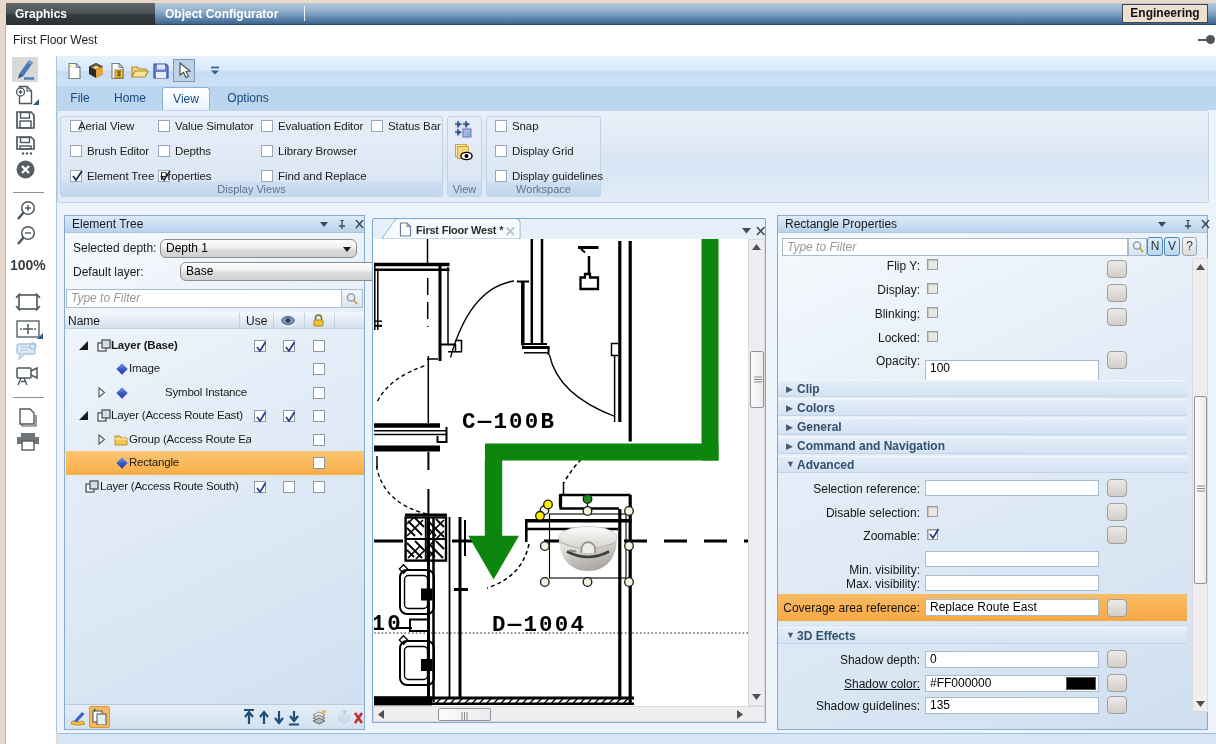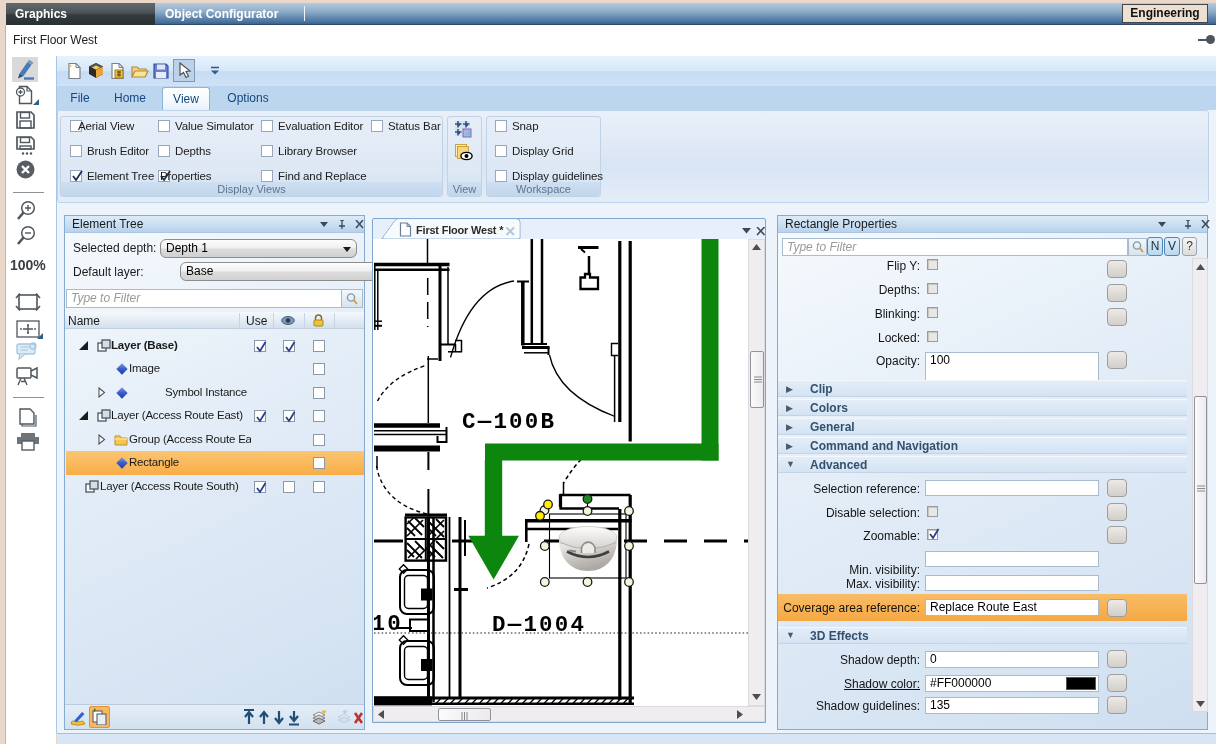--- a/index.html
+++ b/index.html
@@ -58,21 +58,21 @@
   border:1px solid #8d8d8d; border-radius:6px; font-size:12px; line-height:17px; padding-left:5px; color:#000; }
 .combo .arr { position:absolute; right:5px; top:7px; width:0; height:0; border:4px solid transparent; border-top:5px solid #1a1a1a; }
 .tbox { position:absolute; background:#fff; border:1px solid #a9bccd; font-size:12px; color:#000; line-height:15px; padding-left:4px; }
 
 
 .plabel { position:absolute; font-size:12px; color:#141414; text-align:right; white-space:nowrap; }
 .gbtn { position:absolute; width:20px; height:18px; border:1px solid #a09e9b; border-radius:4px;
   background:linear-gradient(180deg,#eceae8 0%,#dedad6 55%,#d2cec9 100%); }
 .pcb { position:absolute; width:11px; height:11px; background:#e9e7e4; border:1px solid #9b9b9b; box-shadow:inset 1px 1px 0 #c8c6c3; }
 .sect { position:absolute; left:778px; width:409px; height:17px; background:linear-gradient(180deg,#e3edf8 0%,#d4e3f3 100%);
-  border-top:1px solid #f4f8fc; border-bottom:1px solid #c3d4e6; font-size:12px; font-weight:bold; color:#33516f; line-height:16px; padding-left:32px; }
+  border-top:1px solid #f4f8fc; border-bottom:1px solid #c3d4e6; font-size:12px; font-weight:bold; color:#33516f; line-height:16px; padding-left:19px; }
 .sarrow { position:absolute; left:786px; font-size:9px; color:#4a5a6a; }
 
 
 .sbtrack { position:absolute; background:#efedf0; border:1px solid #dcdade; }
 .sbthumb { position:absolute; background:linear-gradient(90deg,#fbfbfb,#eceaed); border:1px solid #939199; border-radius:2px; }
 
 
 .trow { position:absolute; left:66px; width:298px; height:24px; font-size:11.5px; letter-spacing:-0.2px; }
 .trow .nm { position:absolute; top:5px; white-space:nowrap; }
 .tcb { position:absolute; top:6px; width:12px; height:12px; background:#fff; border:1px solid #8a99a9; }
@@ -673,30 +673,30 @@
         <path d="M8.8 8.2 L12 12" stroke="#caa23c" stroke-width="1.8"></path>
       </svg>
   </div>
   <div class="abs" style="left:1147px;top:237px;width:16px;height:19px;background:linear-gradient(180deg,#ddeefa,#b9d8ec);border:1px solid #4f84b4;border-radius:3px;text-align:center;line-height:17px;color:#1a2a3a;">N</div>
   <div class="abs" style="left:1164px;top:237px;width:16px;height:19px;background:linear-gradient(180deg,#ddeefa,#b9d8ec);border:1px solid #4f84b4;border-radius:3px;text-align:center;line-height:17px;color:#1a2a3a;">V</div>
   <div class="abs" style="left:1182px;top:237px;width:15px;height:19px;background:linear-gradient(180deg,#f6f6f6,#dcdcdc);border:1px solid #9aa5ae;border-radius:3px;text-align:center;line-height:17px;color:#333;">?</div>
 
   <div class="plabel" style="left:770px;top:259px;width:150px;">Flip Y:</div>
   <div class="pcb" style="left:927px;top:259px;"></div>
   <div class="gbtn" style="left:1107px;top:260px;"></div>
-  <div class="plabel" style="left:770px;top:283px;width:150px;">Depths:</div>
+  <div class="plabel" style="left:770px;top:283px;width:150px;">Display:</div>
   <div class="pcb" style="left:927px;top:283px;"></div>
   <div class="gbtn" style="left:1107px;top:284px;"></div>
   <div class="plabel" style="left:770px;top:307px;width:150px;">Blinking:</div>
   <div class="pcb" style="left:927px;top:307px;"></div>
   <div class="gbtn" style="left:1107px;top:308px;"></div>
   <div class="plabel" style="left:770px;top:331px;width:150px;">Locked:</div>
   <div class="pcb" style="left:927px;top:331px;"></div>
   <div class="plabel" style="left:770px;top:354px;width:150px;">Opacity:</div>
-  <div class="tbox" style="left:925px;top:352px;width:174px;height:34px;">100</div>
+  <div class="tbox" style="left:925px;top:360px;width:174px;height:34px;">100</div>
   <div class="gbtn" style="left:1107px;top:351px;"></div>
 
   <div class="sect" style="top:380px;">Clip</div>
     <div class="sarrow" style="top:384px;">▶</div>
   <div class="sect" style="top:399px;">Colors</div>
     <div class="sarrow" style="top:403px;">▶</div>
   <div class="sect" style="top:418px;">General</div>
     <div class="sarrow" style="top:422px;">▶</div>
   <div class="sect" style="top:437px;">Command and Navigation</div>
     <div class="sarrow" style="top:441px;">▶</div>

